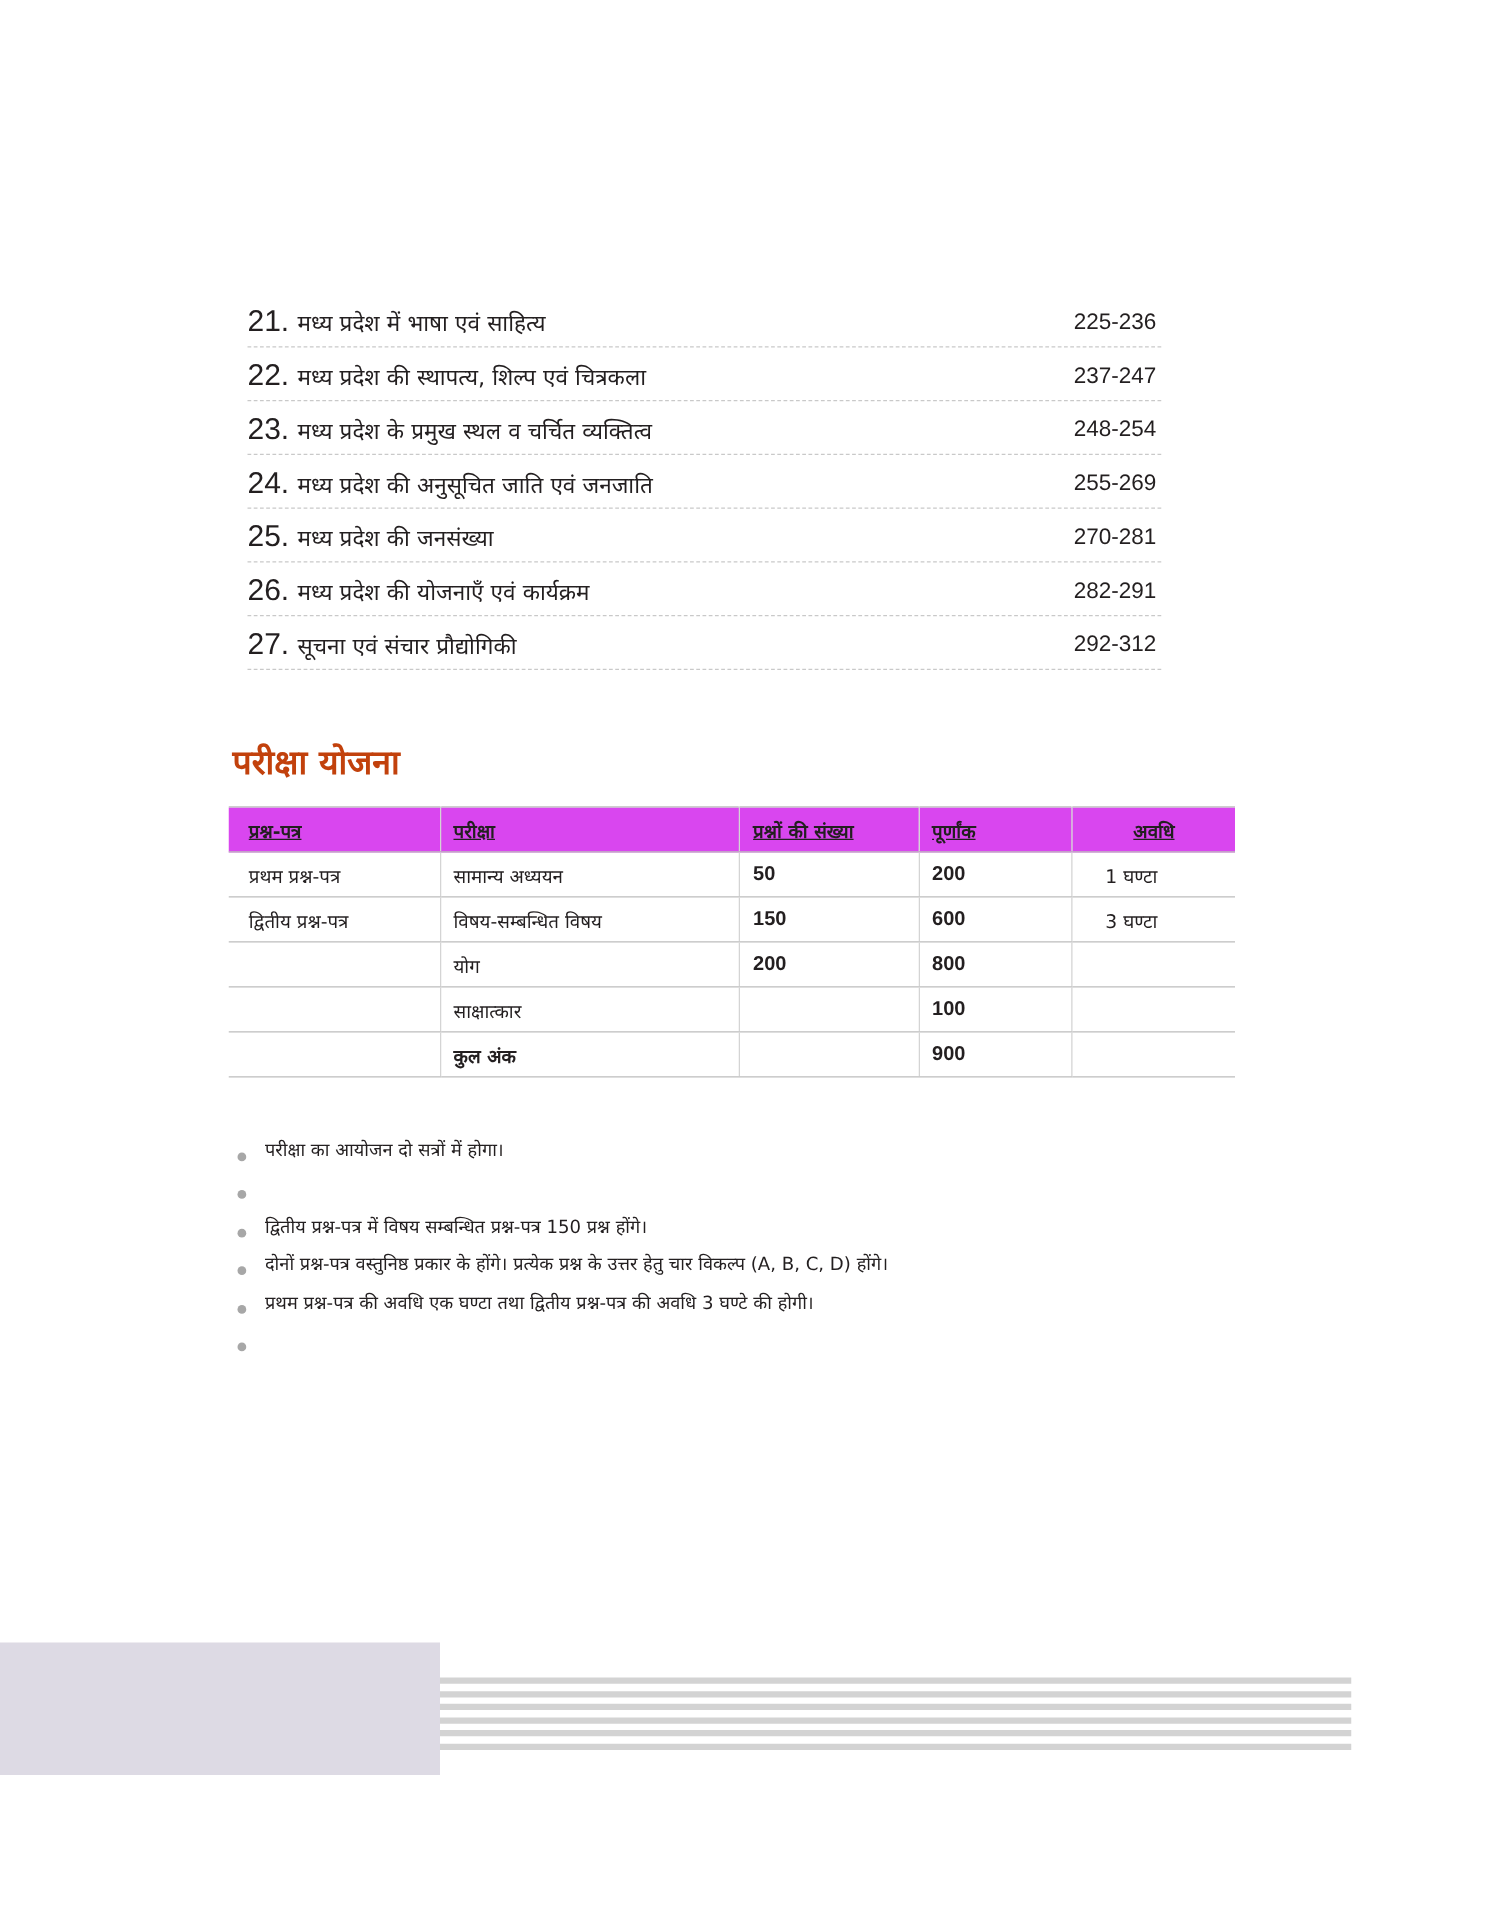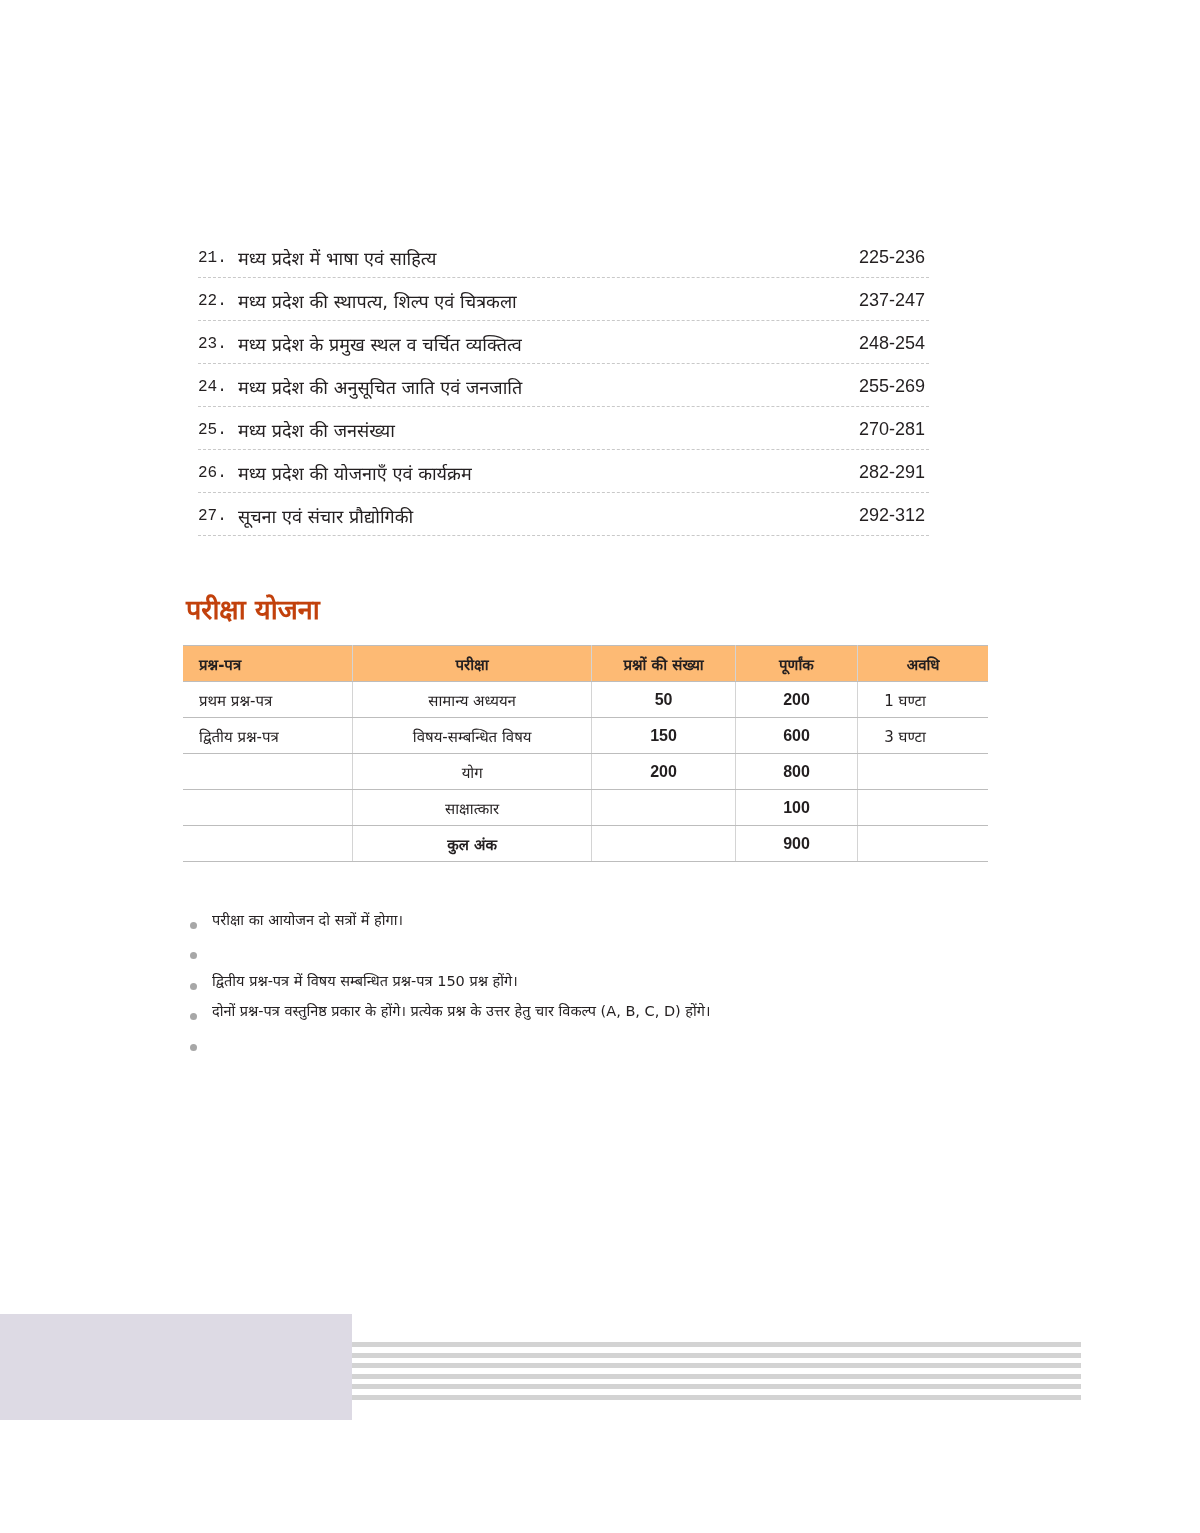--- a/index.html
+++ b/index.html
@@ -9,39 +9,39 @@
   }
   .toc {
     position: absolute; left: 198px; top: 236px; width: 731px;
   }
   .toc-row {
     display: flex; justify-content: space-between; align-items: center;
     height: 42px; border-bottom: 1px dashed #c9c9c9; box-sizing: border-box;
     padding-top: 2px; margin-bottom: 1px;
   }
   .toc-left { display: flex; align-items: center; font-size: 19px; }
-  .toc-num { width: 40px; font-family: Liberation Mono, monospace; font-size: 16px; }
+  .toc-num { width: 40px; font-family: Liberation Sans, sans-serif; font-size: 24px; }
   .toc-title { font-size: 18px; }
   .toc-pages { font-family: "Liberation Sans", sans-serif; font-size: 18px; padding-right: 4px; }
 
   .section-title {
     position: absolute; left: 186px; top: 590px; margin: 0;
     font-size: 27px; font-weight: bold; color: #c2410c;
   }
 
   table.exam {
     position: absolute; left: 183px; top: 645px; width: 805px;
     border-collapse: collapse; font-size: 15px;
   }
   table.exam th, table.exam td {
     border-bottom: 1px solid #bdbdbd; height: 35px; padding: 0 10px;
-    text-align: center; vertical-align: middle;
+    text-align: left; vertical-align: middle;
   }
   table.exam th + th, table.exam td + td { border-left: 1px solid #d4d4d4; }
-  table.exam thead tr { background: #fdba74; border-top: 1px solid #bdbdbd; }
+  table.exam thead tr { background: #d946ef; border-top: 1px solid #bdbdbd; text-decoration: underline; }
   table.exam th { font-weight: bold; font-size: 15px; }
   table.exam th:first-child, table.exam td:first-child { text-align: left; padding-left: 16px; }
   table.exam th:last-child { text-align: center; }
   table.exam td:last-child { text-align: left; padding-left: 26px; }
   .num { font-family: "Liberation Sans", sans-serif; font-size: 16px; font-weight: bold; }
   .bold { font-weight: bold; }
   .col1 { width: 145px; } .col2 { width: 222px; } .col3 { width: 124px; }
   .col4 { width: 103px; } .col5 { width: 111px; }
 
   .notes { position: absolute; left: 190px; top: 898px; width: 700px; margin: 0; padding: 0; list-style: none; }
@@ -176,20 +176,24 @@
   <li>
       <span class="bullet"></span>
       <span>द्वितीय प्रश्न-पत्र में विषय सम्बन्धित प्रश्न-पत्र 150 प्रश्न होंगे।</span>
     </li>
   <li>
       <span class="bullet"></span>
       <span>दोनों प्रश्न-पत्र वस्तुनिष्ठ प्रकार के होंगे। प्रत्येक प्रश्न के उत्तर हेतु चार विकल्प (A, B, C, D) होंगे।</span>
     </li>
   <li>
       <span class="bullet"></span>
+      <span>प्रथम प्रश्न-पत्र की अवधि एक घण्टा तथा द्वितीय प्रश्न-पत्र की अवधि 3 घण्टे की होगी।</span>
+    </li>
+  <li>
+      <span class="bullet"></span>
     </li>
 </ul>
 
 <div class="footer-block"></div>
 <div class="footer-lines">
   <div class="footer-line"></div>
   <div class="footer-line"></div>
   <div class="footer-line"></div>
   <div class="footer-line"></div>
   <div class="footer-line"></div>

